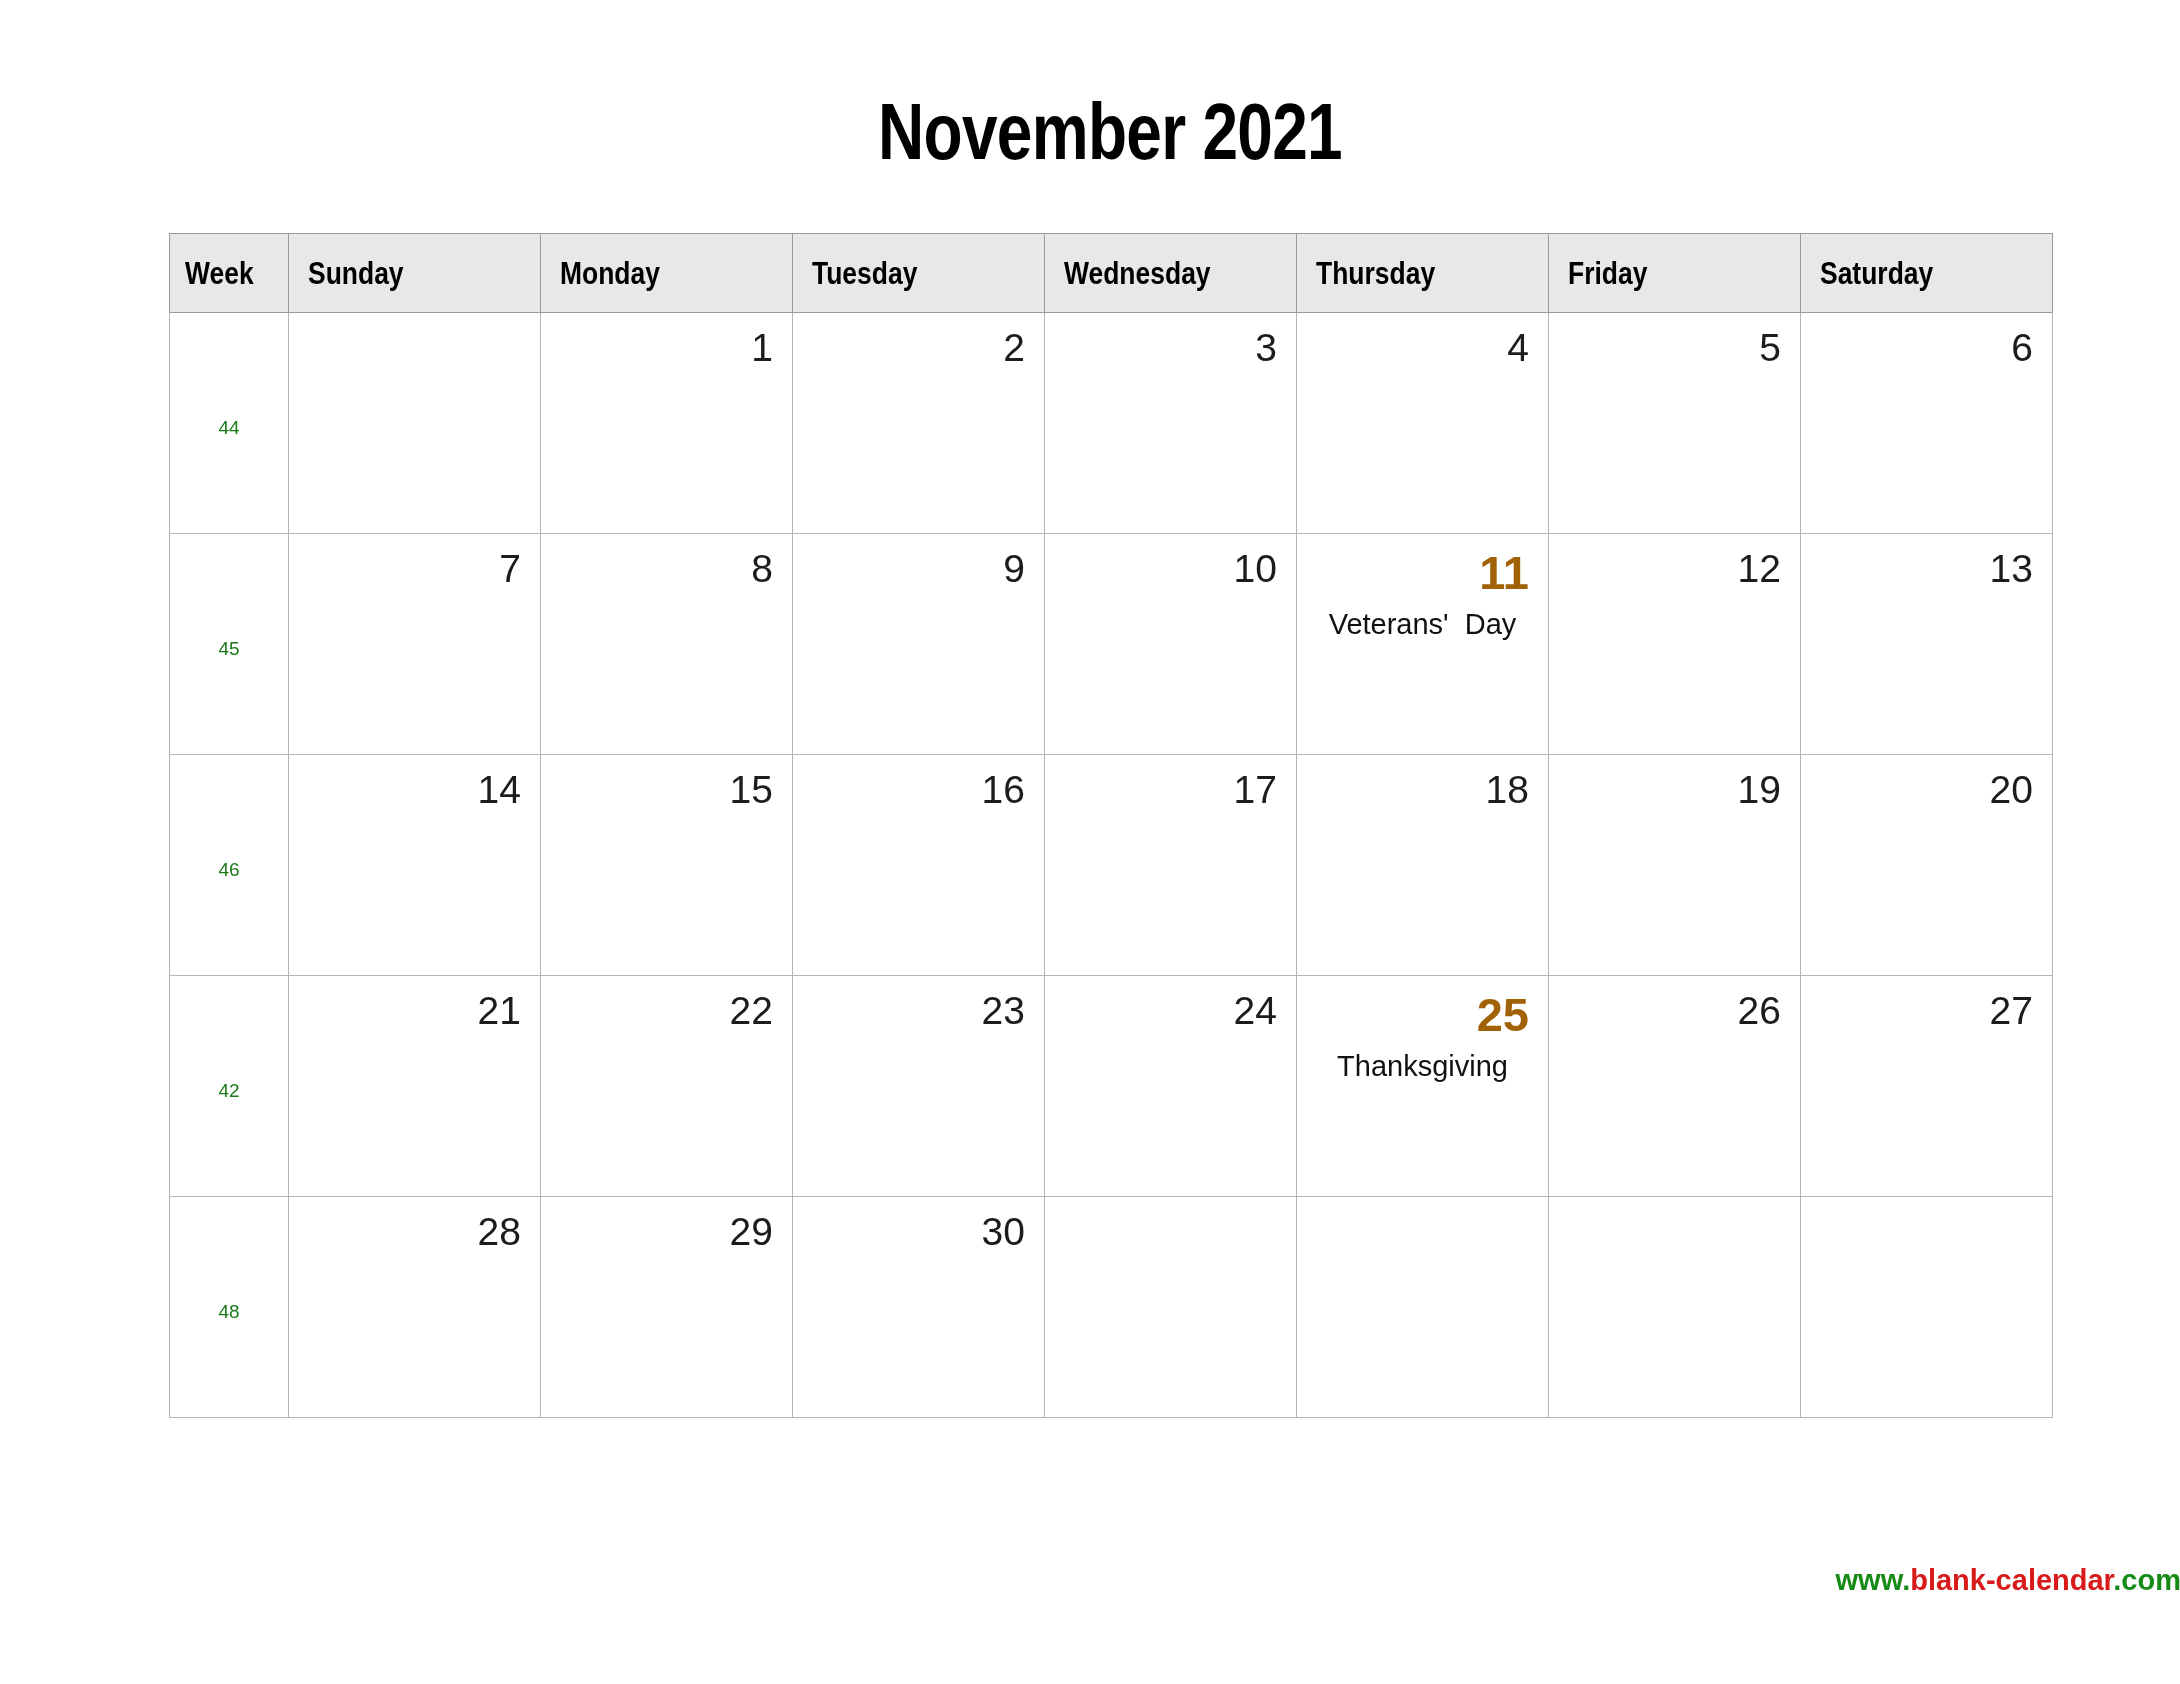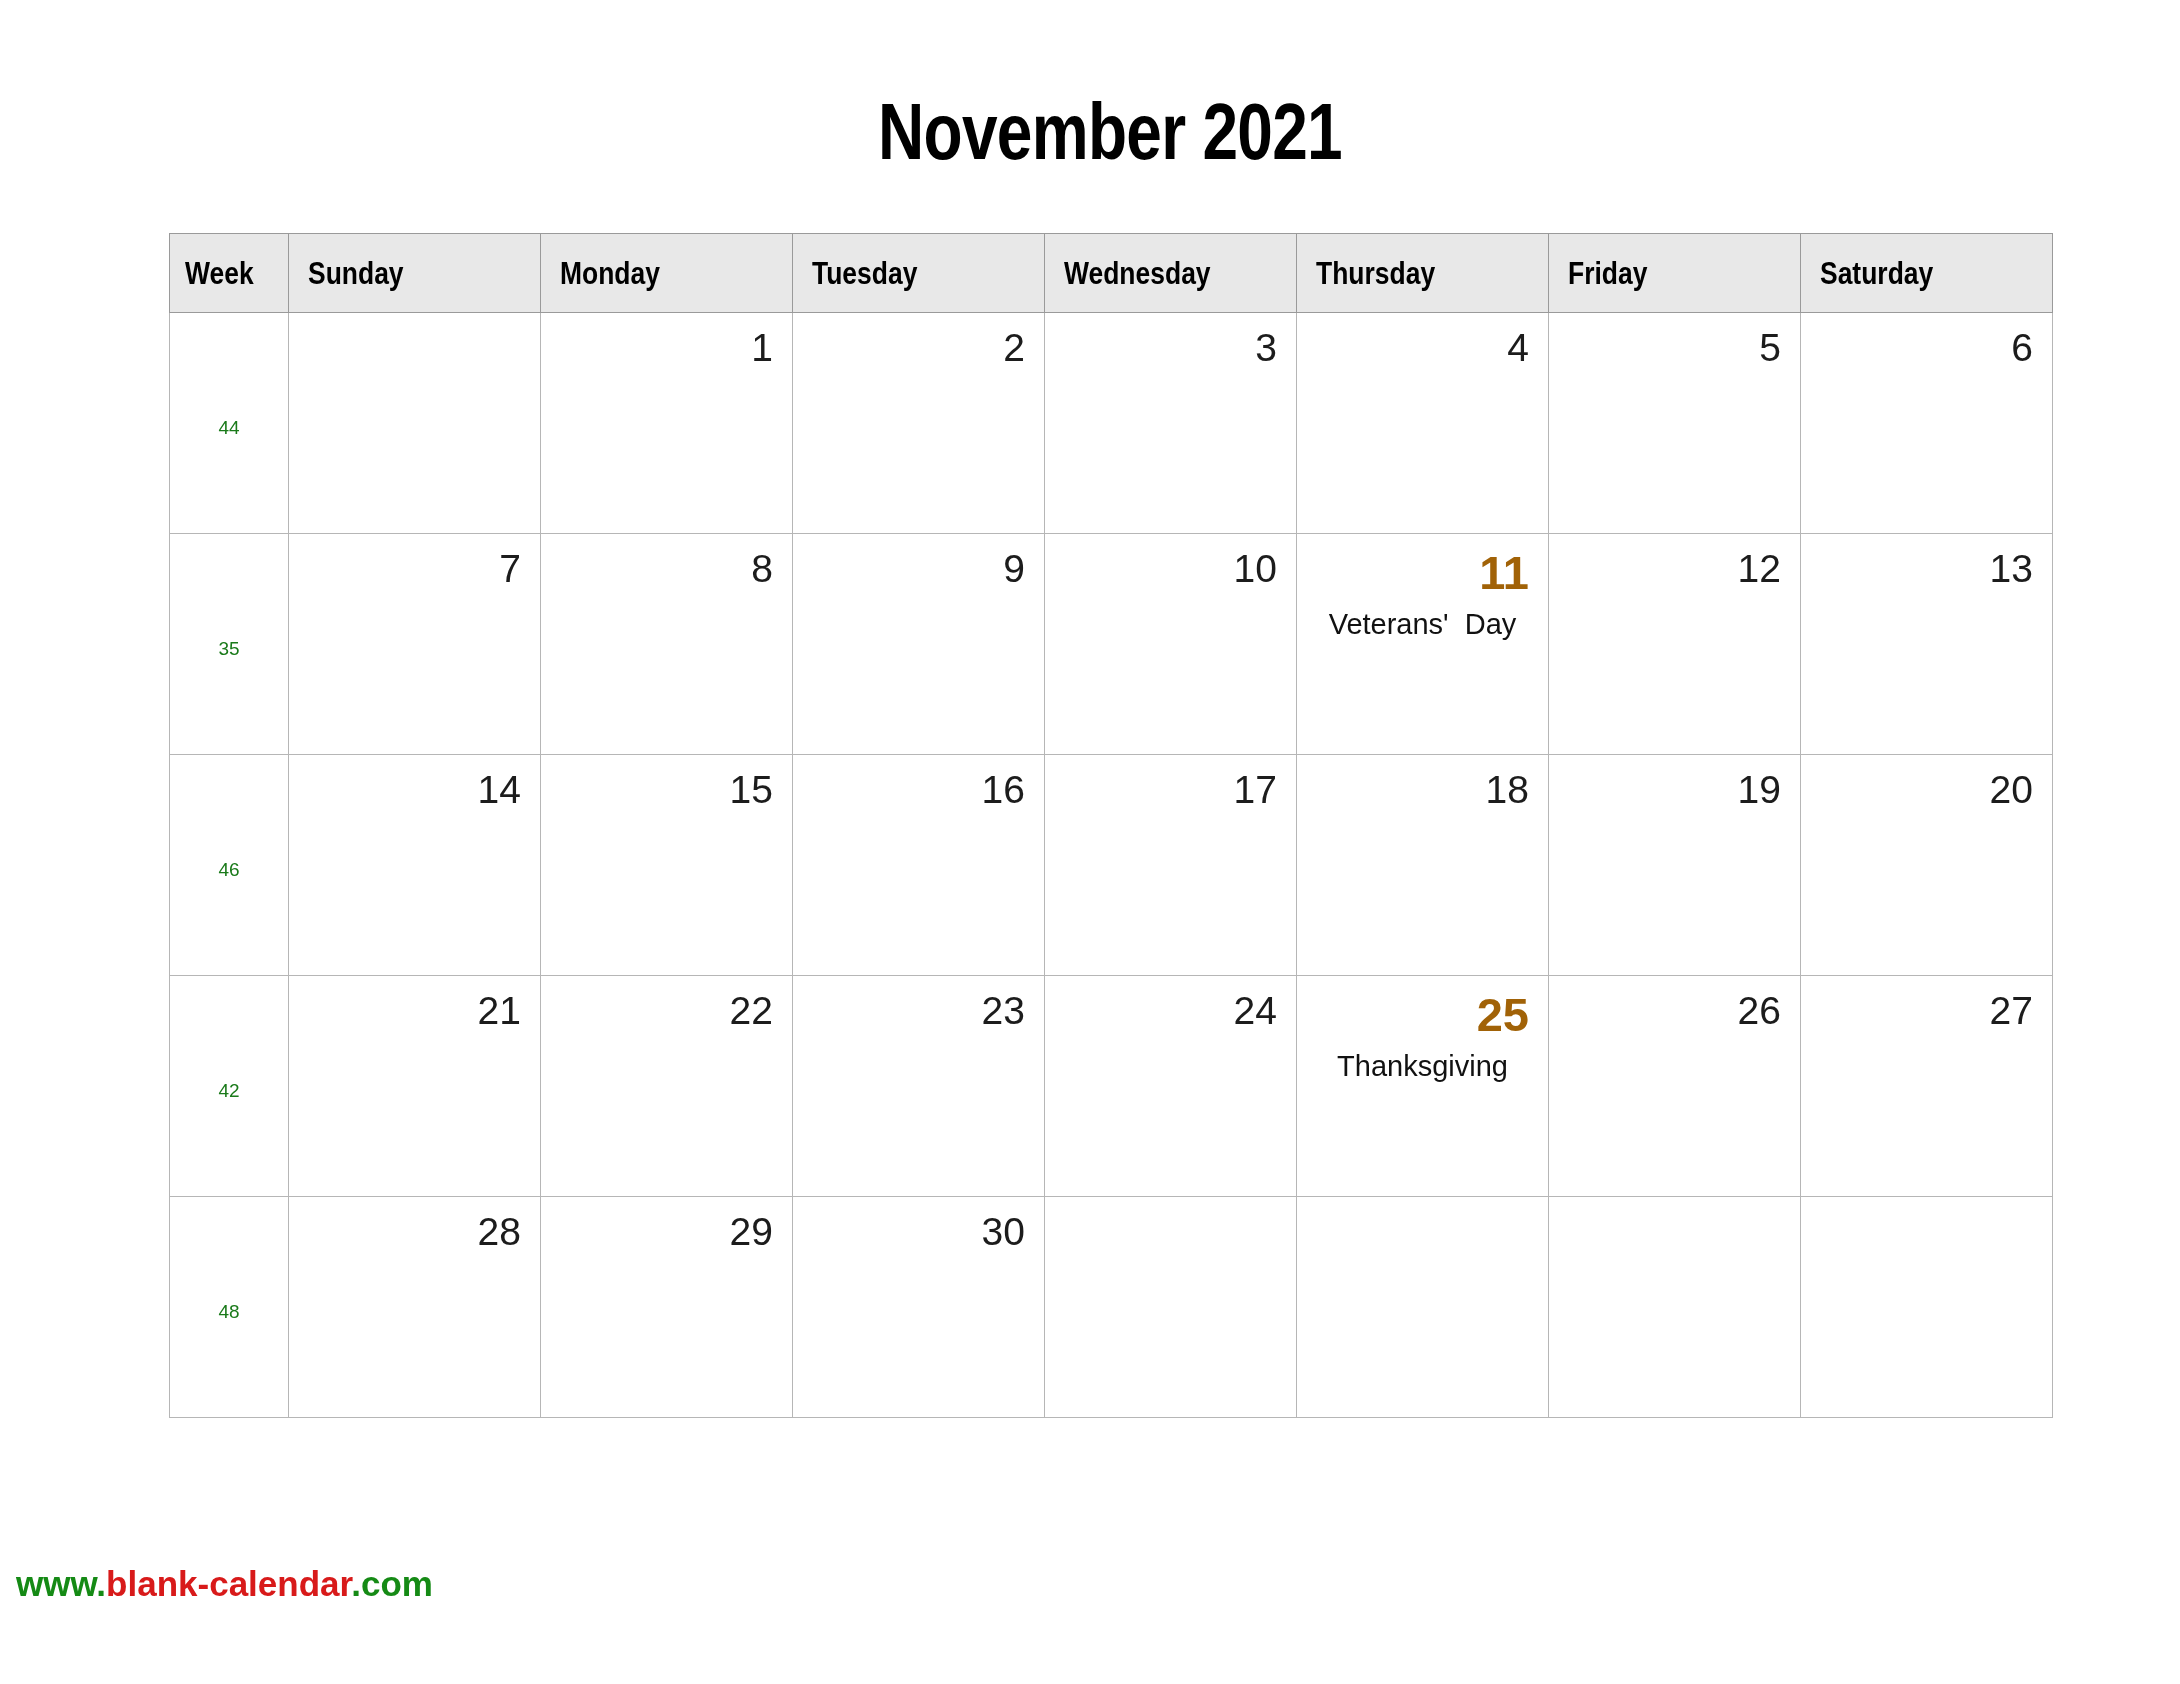--- a/index.html
+++ b/index.html
@@ -137,25 +137,25 @@
     line-height: 1.1;
     color: #111111;
     padding: 0 8.5px;
     box-sizing: border-box;
     white-space: pre;
   }
 
   
   .footer {
     position: absolute;
-    left: 16px;
+    left: 1px;
     right: 0;
     top: 1566px;
-    text-align: left;
-    font-size: 35px;
+    text-align: right;
+    font-size: 29px;
     font-weight: bold;
     line-height: 1;
     letter-spacing: 0px;
     font-family: "Liberation Sans", "DejaVu Sans", sans-serif;
   }
   .footer .seg-green { color: #158a15; }
   .footer .seg-red   { color: #d81a1a; }
 </style>
 </head>
 <body>
@@ -207,21 +207,21 @@
           </td>
           <td>
             <span class="daynum">5</span>
           </td>
           <td>
             <span class="daynum">6</span>
           </td>
         </tr>
         <tr>
           <td class="week-cell">
-            <span class="week-num">35</span>
+            <span class="week-num">45</span>
           </td>
           <td>
             <span class="daynum">7</span>
           </td>
           <td>
             <span class="daynum">8</span>
           </td>
           <td>
             <span class="daynum">9</span>
           </td>

